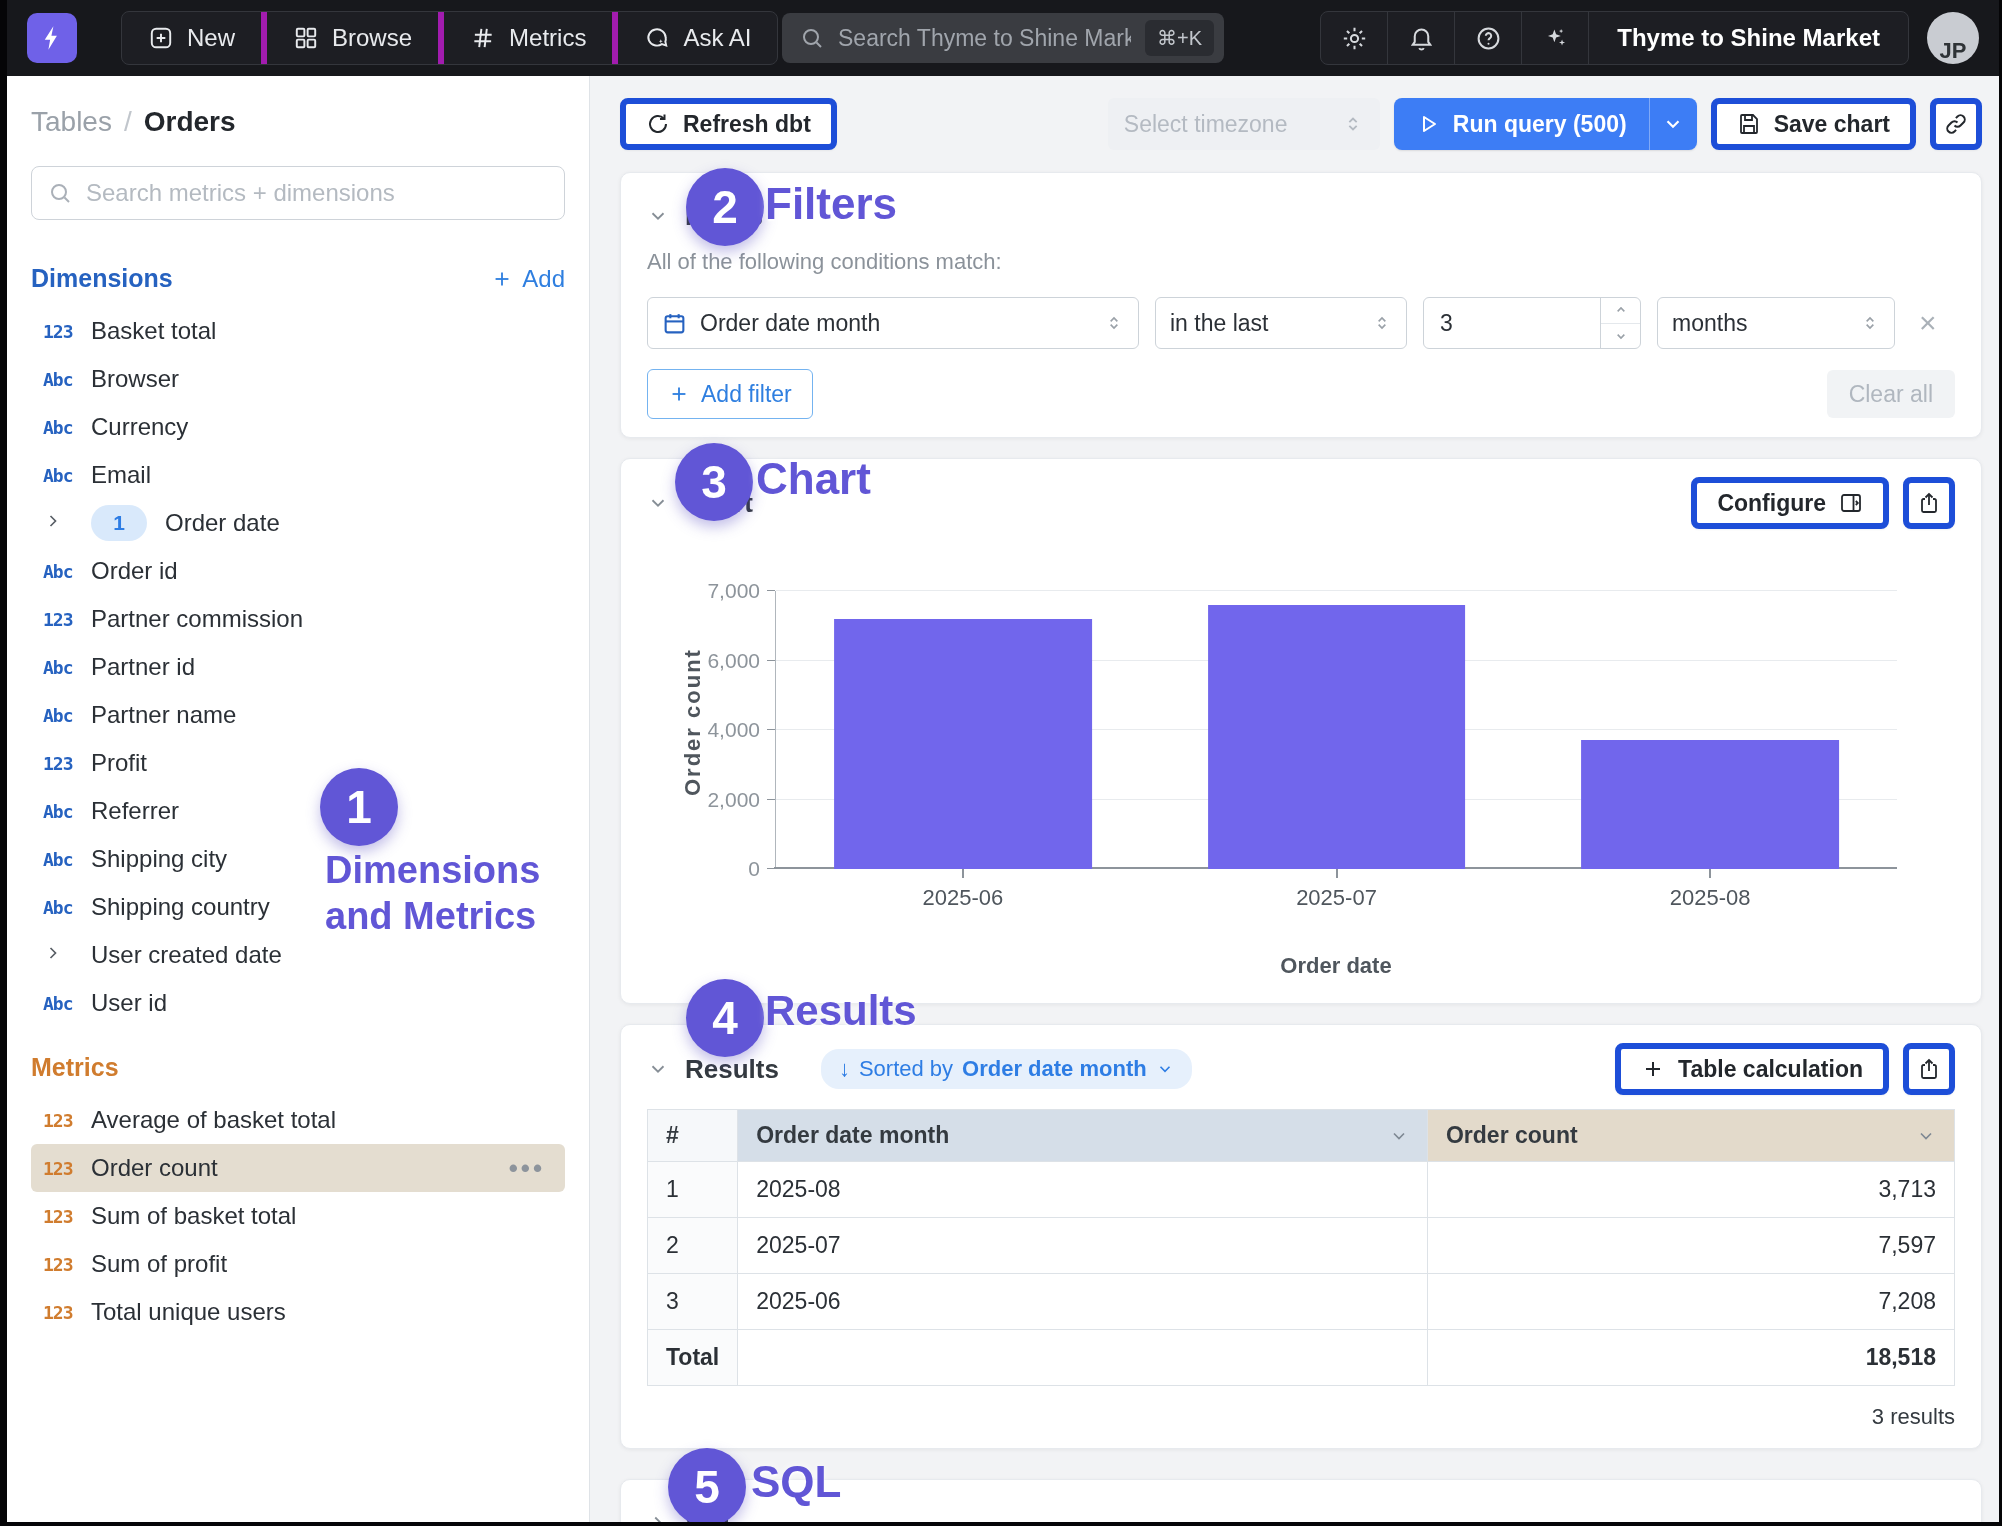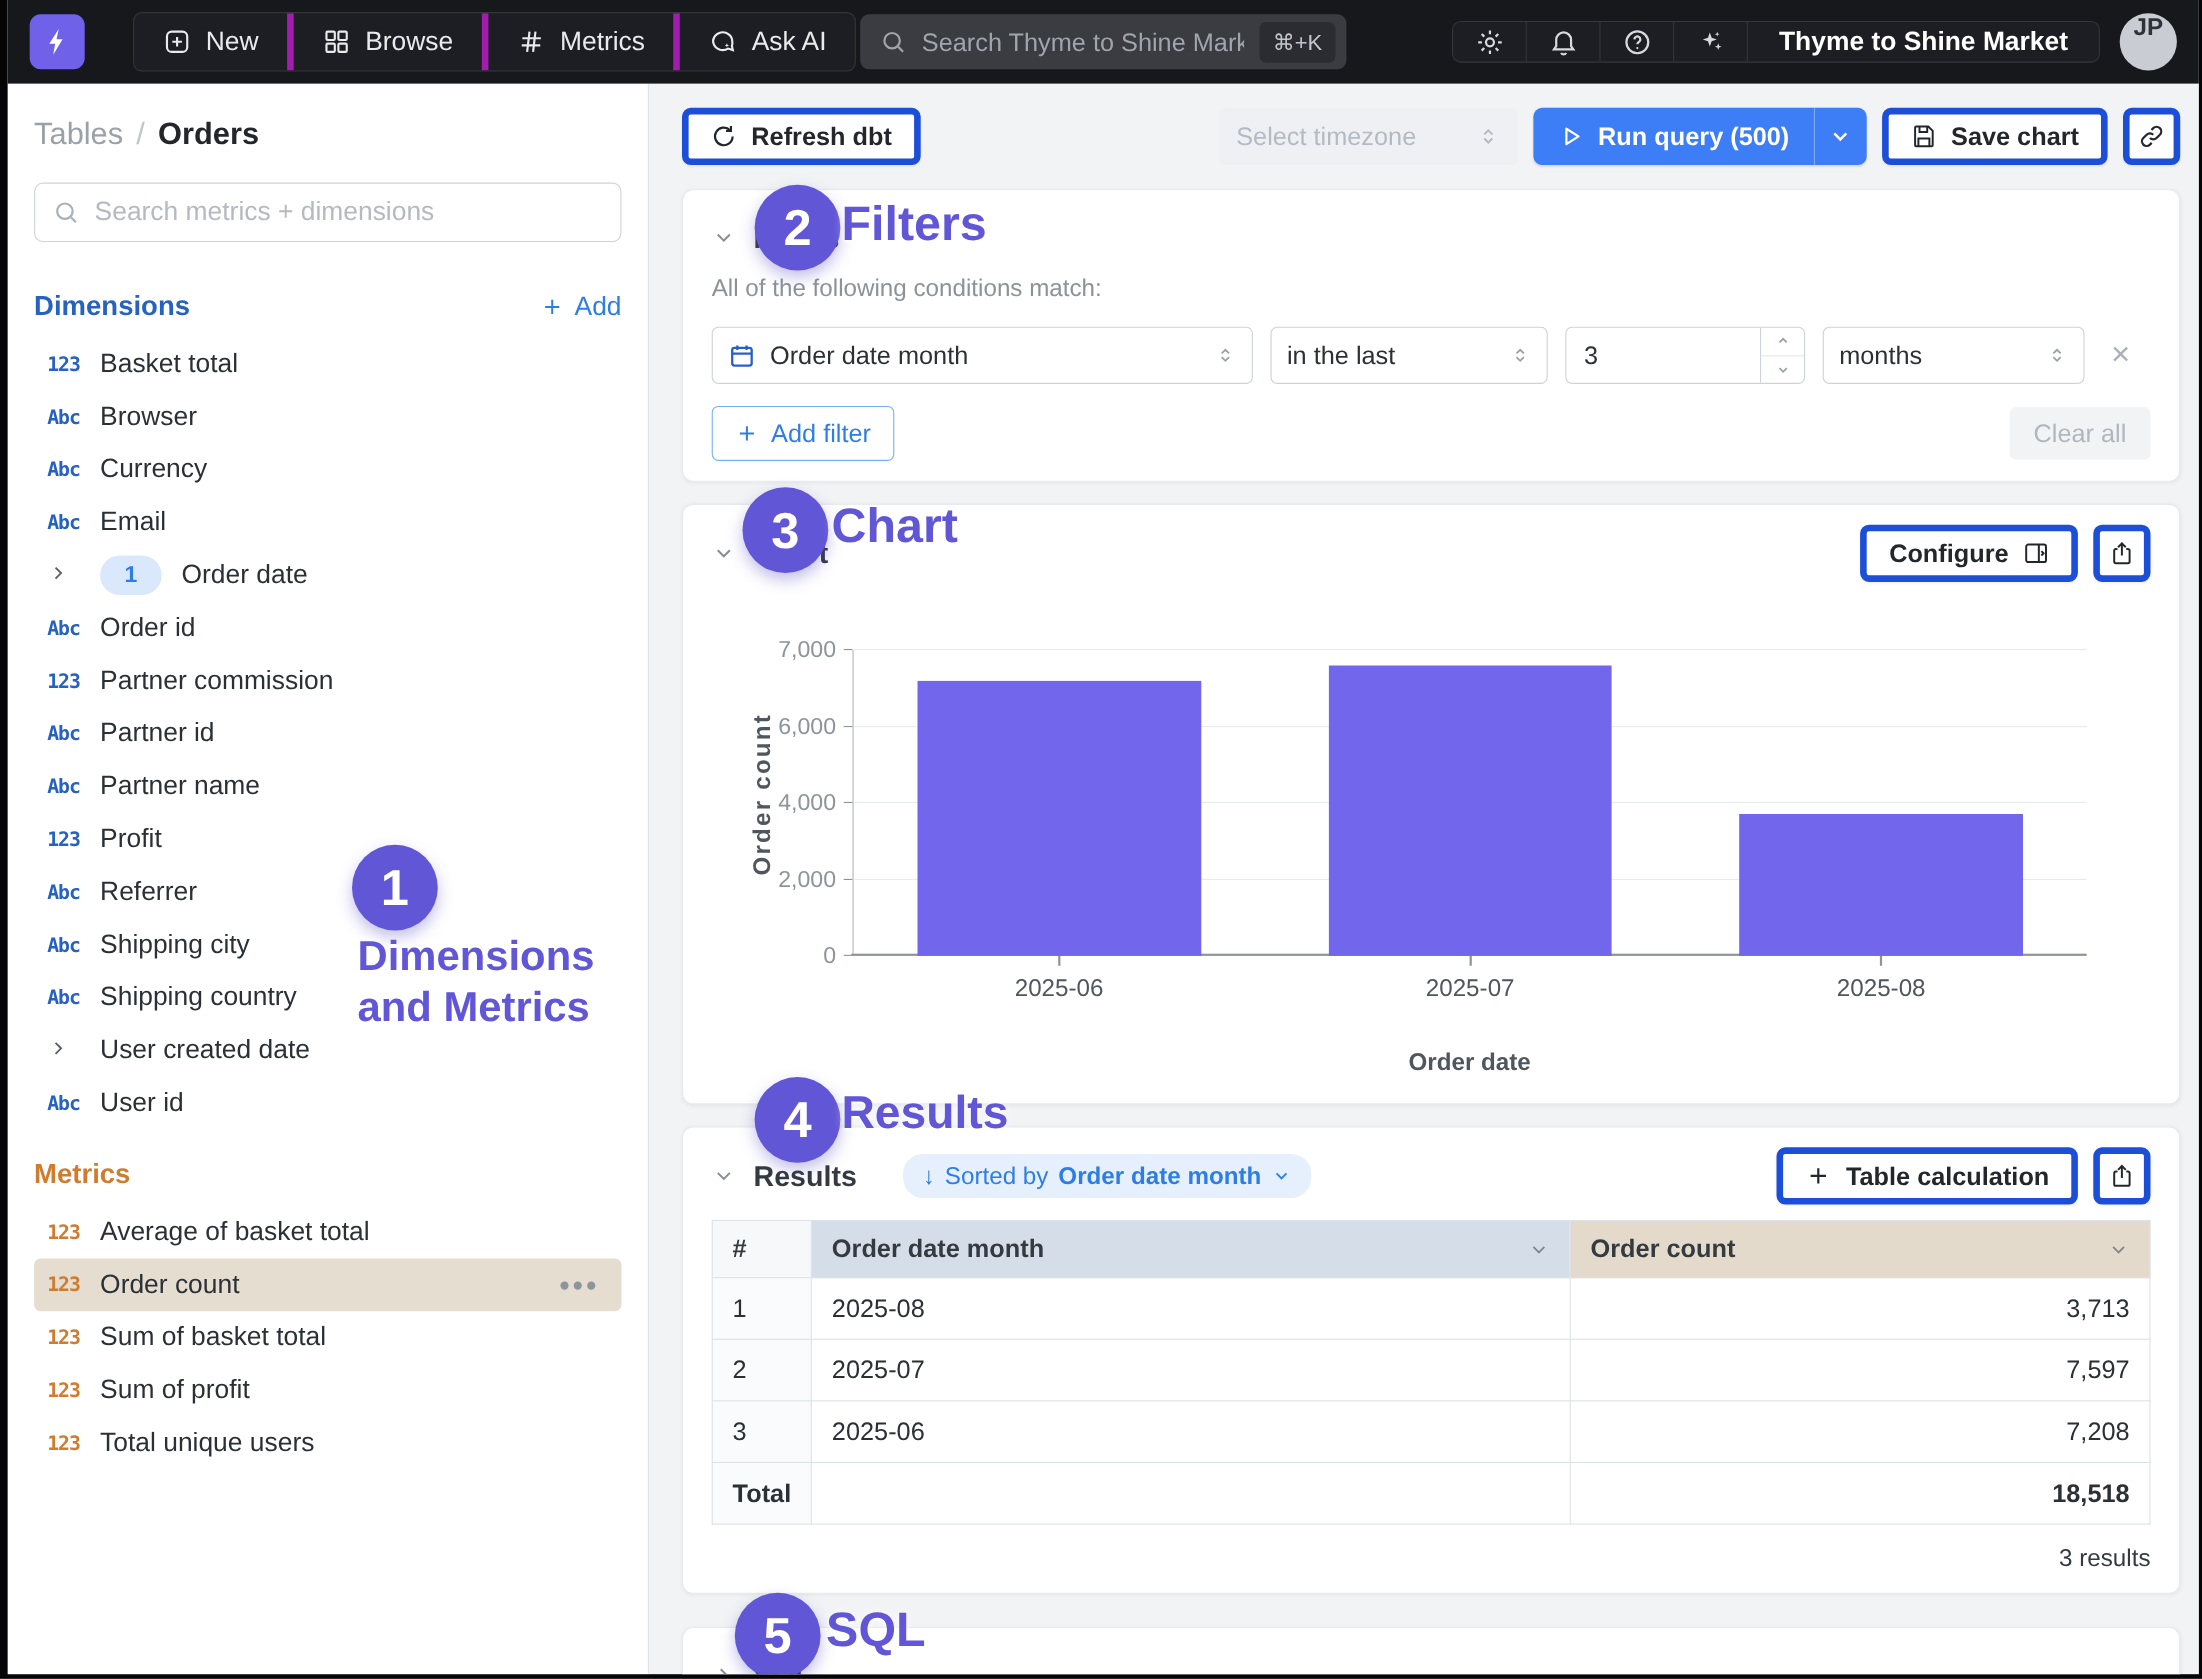--- a/index.html
+++ b/index.html
@@ -11,25 +11,25 @@
   .topbar{position:relative;display:flex;align-items:center;height:76px;background:#17181c;padding:0 20px;}
   .logo{width:50px;height:50px;border-radius:10px;background:#6f61e8;display:flex;align-items:center;justify-content:center;flex:none;cursor:pointer;}
   .nav-group{display:flex;margin-left:44px;border:1px solid #34363c;border-radius:8px;background:#1d1e23;height:54px;overflow:hidden;}
   .nav-item{display:flex;align-items:center;gap:13px;padding:0 26px;color:#e8eaed;font-size:24px;border-right:6px solid #a21caf;cursor:pointer;white-space:nowrap;}
   .nav-item:last-child{border-right:none;}
   .nav-item svg{width:26px;height:26px;}
   .search-global{position:absolute;left:50%;top:13px;transform:translateX(-50%);width:442px;height:50px;background:#3a3c41;border-radius:8px;display:flex;align-items:center;padding:0 10px 0 18px;gap:14px;cursor:text;}
   .search-global .ph{flex:1;color:#a0a5ac;font-size:23px;white-space:nowrap;overflow:hidden;}
   .kbd{background:#2a2c31;border-radius:6px;padding:6px 12px;color:#c3c7cd;font-size:20px;flex:none;}
   .top-right{margin-left:auto;display:flex;align-items:center;}
-  .icon-group{display:flex;height:38px;border:1px solid #34363c;border-radius:8px;background:#1d1e23;align-items:stretch;overflow:hidden;}
+  .icon-group{display:flex;height:54px;border:1px solid #34363c;border-radius:8px;background:#1d1e23;align-items:stretch;overflow:hidden;}
   .icon-cell{width:67px;display:flex;align-items:center;justify-content:center;border-right:1px solid #34363c;color:#d6d9dd;cursor:pointer;}
   .icon-cell svg{width:27px;height:27px;}
   .org-cell{display:flex;align-items:center;padding:0 28px;color:#fff;font-size:24px;font-weight:700;cursor:pointer;white-space:nowrap;}
-  .avatar{width:52px;height:52px;border-radius:50%;background:#c9ccd2;color:#2f3337;display:flex;align-items:flex-start;justify-content:center;font-size:22px;font-weight:700;margin-left:18px;cursor:pointer;}
+  .avatar{width:52px;height:52px;border-radius:50%;background:#c9ccd2;color:#2f3337;display:flex;align-items:flex-end;justify-content:center;font-size:22px;font-weight:700;margin-left:18px;cursor:pointer;}
 
   
   .body-wrap{display:flex;height:calc(100% - 76px);}
   .sidebar{width:583px;flex:none;background:#fff;border-right:1px solid #dfe3e7;padding:30px 24px 0;overflow:hidden;}
   .main{flex:1;padding:22px 17px 0 30px;display:flex;flex-direction:column;min-width:0;}
 
   
   .breadcrumb{display:flex;align-items:baseline;font-size:28px;}
   .bc-parent{color:#9aa1a9;cursor:pointer;}
   .bc-sep{color:#c1c6cc;margin:0 12px;}

